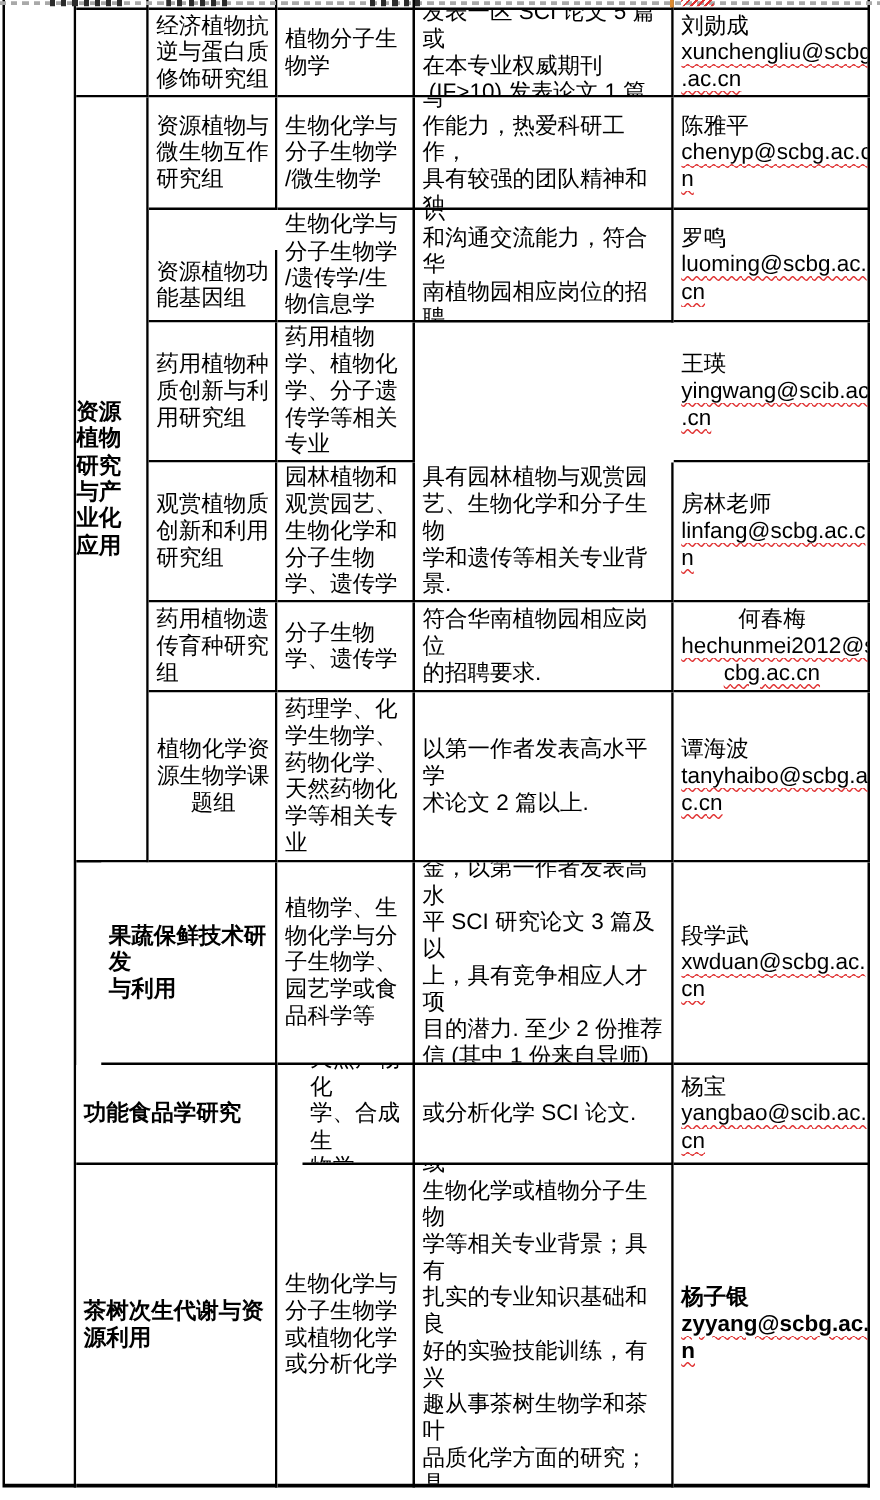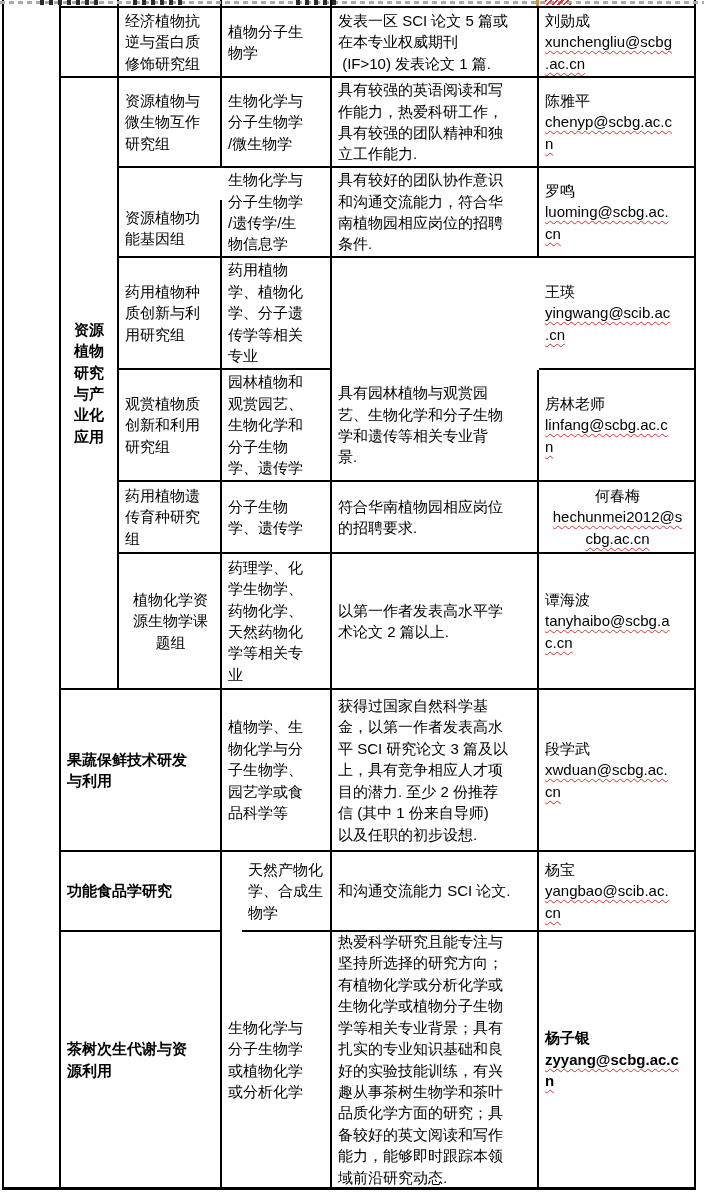--- a/index.html
+++ b/index.html
@@ -3,21 +3,21 @@
 <meta charset="utf-8">
 <style>
   html,body{margin:0;padding:0;background:#fff;}
   .page{
     position:relative;
     width:704px;height:1200px;
     background:#fff;
     overflow:hidden;
     font-family:"Liberation Sans",sans-serif;
     color:#000;
-    font-size:15px;
+    font-size:18px;
     line-height:21.4px;
   }
   .grid{
     position:absolute;left:2px;top:0;
     box-sizing:border-box;
     width:694px;
     border-left:2px solid #000;
     display:grid;
     grid-template-columns:57px 58px 103px 110px 207px 157px;
     grid-template-rows:8px 70px 90px 90px 112px 112px 72px 136px 162px 80px 258px;
@@ -29,21 +29,21 @@
     border-bottom:2px solid #000;
     padding:2px 4px 2px 6px;
     display:flex;
     align-items:center;
     overflow:hidden;
     background:#fff;
   }
   .cell.bb-thick{border-bottom-width:3px;}
   .cell.partial{padding:0;}
   .pre{white-space:pre-wrap;display:block;width:100%;}
-  .group-cell{justify-content:center;text-align:center;font-weight:bold;padding:2px 0;}
+  .group-cell{justify-content:center;font-weight:bold;padding:2px 0;}
   .wide-label{font-weight:bold;}
   .contact-inner{display:block;width:100%;}
   .contact-name{display:block;white-space:pre-wrap;}
   .contact-email{
     display:block;white-space:pre-wrap;
     text-decoration:underline wavy #e03131 1px;
     text-underline-offset:3px;
   }
   
   .dash-line{
@@ -244,21 +244,21 @@
 术论文 2 篇以上.</span>
       </div>
     <div class="cell" style="grid-column:6;grid-row:8;align-items:center;">
         <span class="contact-inner">
           <span class="contact-name">谭海波</span>
           <span class="contact-email">tanyhaibo@scbg.a
 c.cn</span>
         </span>
       </div>
 
-    <div class="cell" style="grid-column:2 / span 2;grid-row:9;">
+    <div class="cell" style="grid-column:2 / span 2;grid-row:9;margin-left:20px;">
         <span class="pre wide-label">果蔬保鲜技术研发
 与利用</span>
       </div>
     <div class="cell" style="grid-column:4;grid-row:9;">
         <span class="pre">植物学、生
 物化学与分
 子生物学、
 园艺学或食
 品科学等</span>
       </div>
@@ -281,21 +281,21 @@
 
     <div class="cell" style="grid-column:2 / span 2;grid-row:10;">
         <span class="pre wide-label">功能食品学研究</span>
       </div>
     <div class="cell" style="grid-column:4;grid-row:10;margin-left:20px;">
         <span class="pre">天然产物化
 学、合成生
 物学</span>
       </div>
     <div class="cell" style="grid-column:5;grid-row:10;">
-        <span class="pre">和沟通交流能力 SCI 论文.</span>
+        <span class="pre">或分析化学 SCI 论文.</span>
       </div>
     <div class="cell" style="grid-column:6;grid-row:10;">
         <span class="contact-inner">
           <span class="contact-name">杨宝</span>
           <span class="contact-email">yangbao@scib.ac.
 cn</span>
         </span>
       </div>
 
     <div class="cell bb-thick" style="grid-column:2 / span 2;grid-row:11;">

